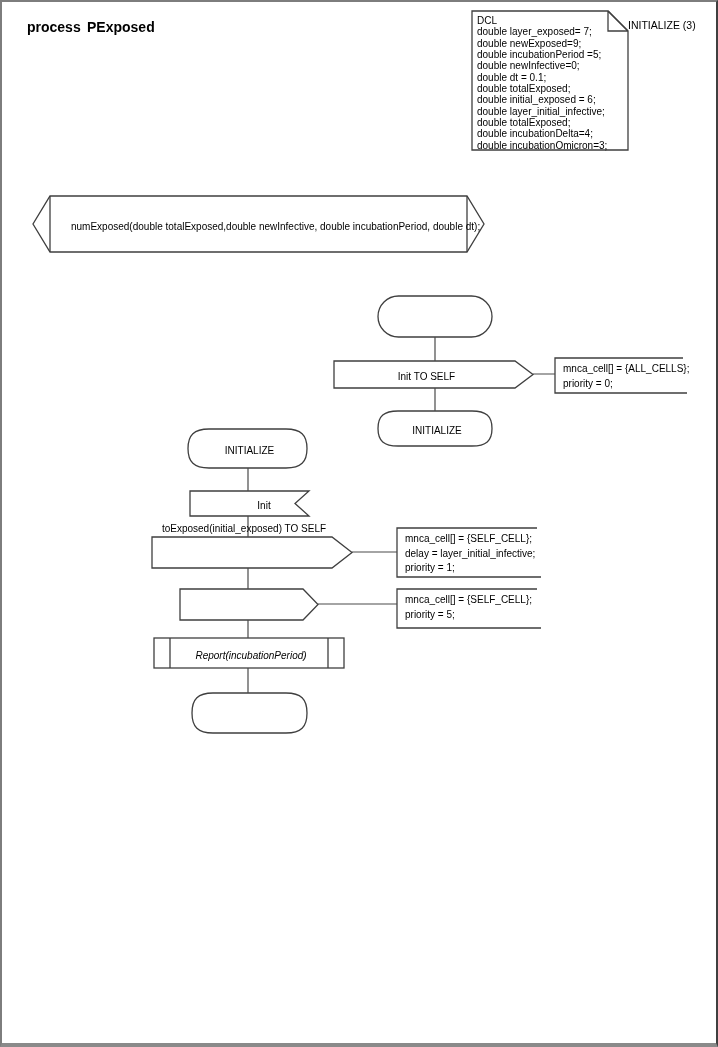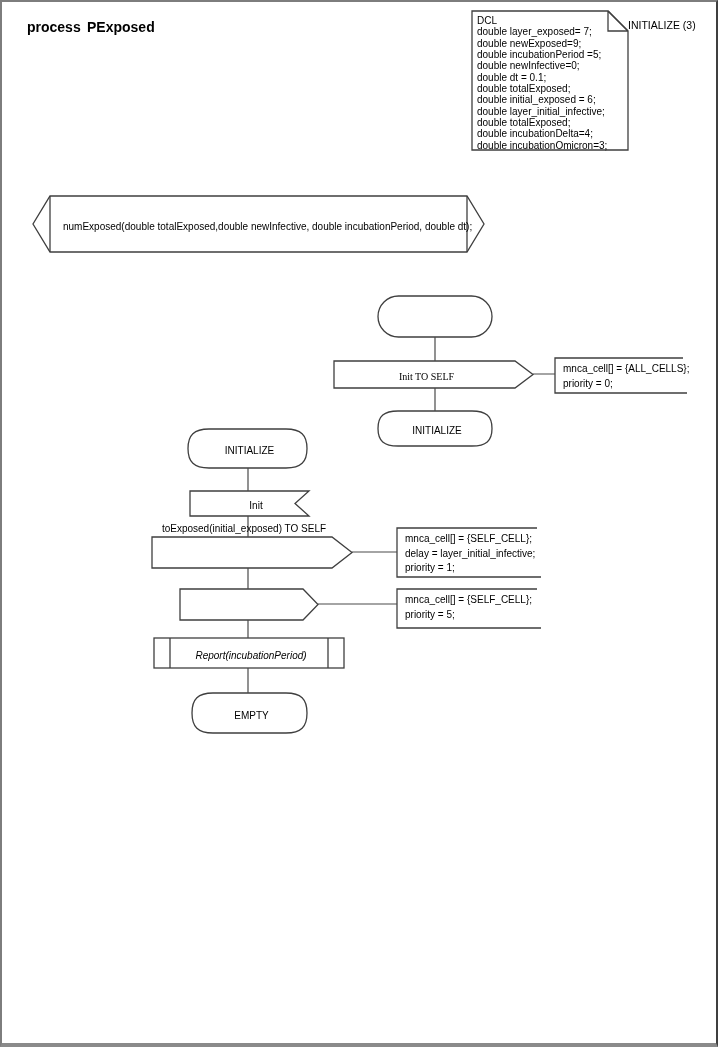--- a/index.html
+++ b/index.html
@@ -92,37 +92,36 @@
     <div>double newInfective=0;</div>
     <div>double dt = 0.1;</div>
     <div>double totalExposed;</div>
     <div>double initial_exposed = 6;</div>
     <div>double layer_initial_infective;</div>
     <div>double totalExposed;</div>
     <div>double incubationDelta=4;</div>
     <div>double incubationOmicron=3;</div>
   </div>
 
-  <div class="label" style="left:50px; top:196px; width:417px; height:56px; justify-content:flex-start; padding-left:11px;">numExposed(double totalExposed,double newInfective, double incubationPeriod, double dt);</div>
+  <div class="label" style="left:50px; top:196px; width:417px; height:56px; justify-content:flex-start; padding-left:19px;">numExposed(double totalExposed,double newInfective, double incubationPeriod, double dt);</div>
 
-  <div class="label" style="left:334px; top:361px; width:181px; height:27px;font-family:Liberation Serif, serif;">Init TO SELF</div>
+  <div class="label" style="left:334px; top:361px; width:181px; height:27px;">Init TO SELF</div>
   <div class="label" style="left:378px; top:411px; width:114px; height:35px;">INITIALIZE</div>
   <div class="comment" style="left:561px; top:360px;">
     <div>mnca_cell[] = {ALL_CELLS};</div>
     <div>priority = 0;</div>
   </div>
 
   <div class="label" style="left:188px; top:429px; width:119px; height:39px;">INITIALIZE</div>
-  <div class="label" style="left:190px; top:491px; width:106px; height:25px;padding-left:11px;">Init</div>
+  <div class="label" style="left:198px; top:491px; width:106px; height:25px;padding-left:11px;">Init</div>
   <div class="label" style="left:152px; top:511px; width:180px; height:31px;">toExposed(initial_exposed) TO SELF</div>
   <div class="comment" style="left:403px; top:530px;">
     <div>mnca_cell[] = {SELF_CELL};</div>
     <div>delay = layer_initial_infective;</div>
     <div>priority = 1;</div>
   </div>
   <div class="comment" style="left:403px; top:591px;">
     <div>mnca_cell[] = {SELF_CELL};</div>
     <div>priority = 5;</div>
   </div>
   <div class="label" style="left:170px; top:638px; width:158px; height:30px;font-style:italic;">Report(incubationPeriod)</div>
-  <div class="label" style="left:192px; top:693px; width:115px; height:40px;">EMPTY</div>
 
 </div>
 
 </body></html>

